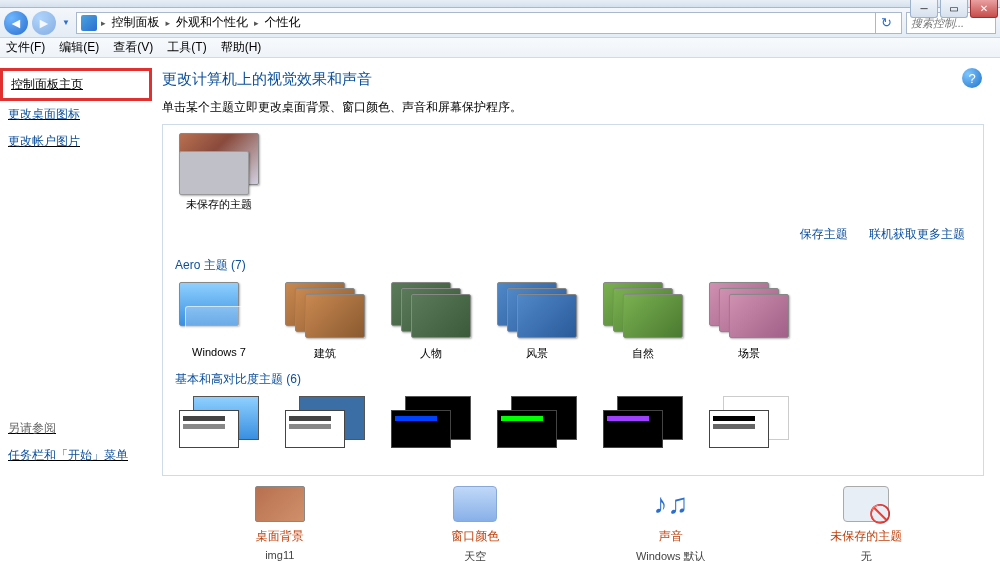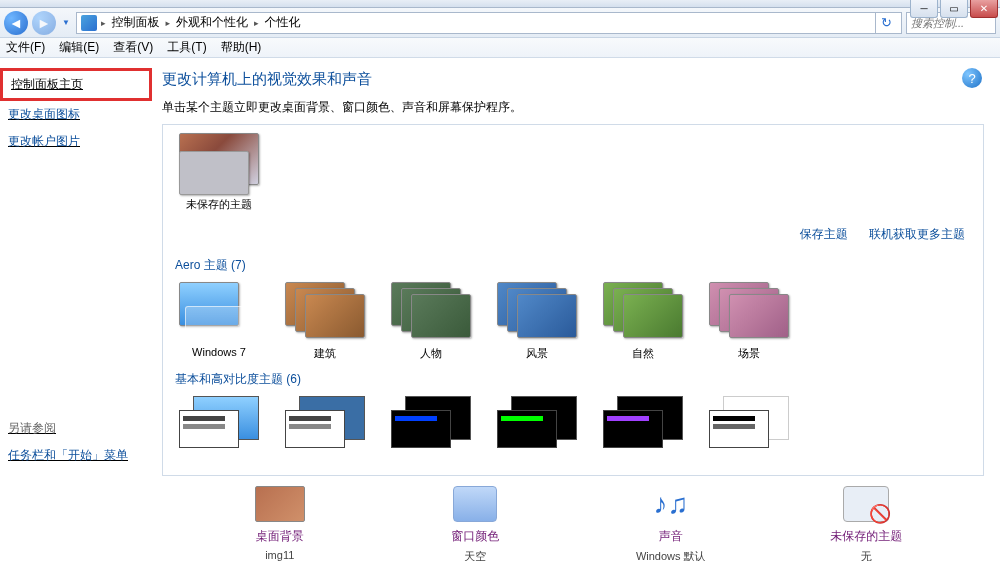--- a/index.html
+++ b/index.html
@@ -70,21 +70,21 @@
     .basic-bg { position:absolute; left:14px; top:0; width:66px; height:44px; background:#000; border:1px solid #555;}
     .basic-win { position:absolute; left:0; top:14px; width:60px; height:38px; background:#fff; border:1px solid #444;}
     .basic-bar1, .basic-bar2 { position:absolute; left:4px; height:5px; width:42px; }
     .basic-bar1 { top:20px; background:#444;}
     .basic-bar2 { top:28px; background:#888;}
     
     
     .footer { display:flex; justify-content:space-around; align-items:flex-start; padding: 8px 20px 0; }
     .foot-item { display:flex; flex-direction:column; align-items:center; gap:4px; cursor:pointer; width:120px;}
     .foot-icon { width:52px; height:40px; display:flex; align-items:center; justify-content:center;}
-    .foot-label { color:#701a75; font-size:12px;}
+    .foot-label { color:#c2410c; font-size:12px;}
     .foot-sub { color:#444; font-size:11px;}
     .icon-bg { width:50px; height:36px; background:linear-gradient(135deg,#b87050,#d0906a); border-radius:2px; border:1px solid #888;}
     .icon-color { width:44px; height:36px; background:linear-gradient(180deg,#c0d8f8,#88b0e8); border:1px solid #88a8d8; border-radius:4px;}
     .icon-sound { font-size:28px; color:#2a6fd0; position:relative; }
     .icon-ss { width:46px; height:36px; background:#e8eef6; border:1px solid #aaa; border-radius:4px; position:relative;}
     .icon-ss::after{ content:"🚫"; position:absolute; right:-4px; bottom:-4px; font-size:18px;}
     
     
     .c-arch .stack{ background:linear-gradient(135deg,#c98850,#8a5a30);}
     .c-char .stack{ background:linear-gradient(135deg,#5a7a5a,#3a5a3a);}

